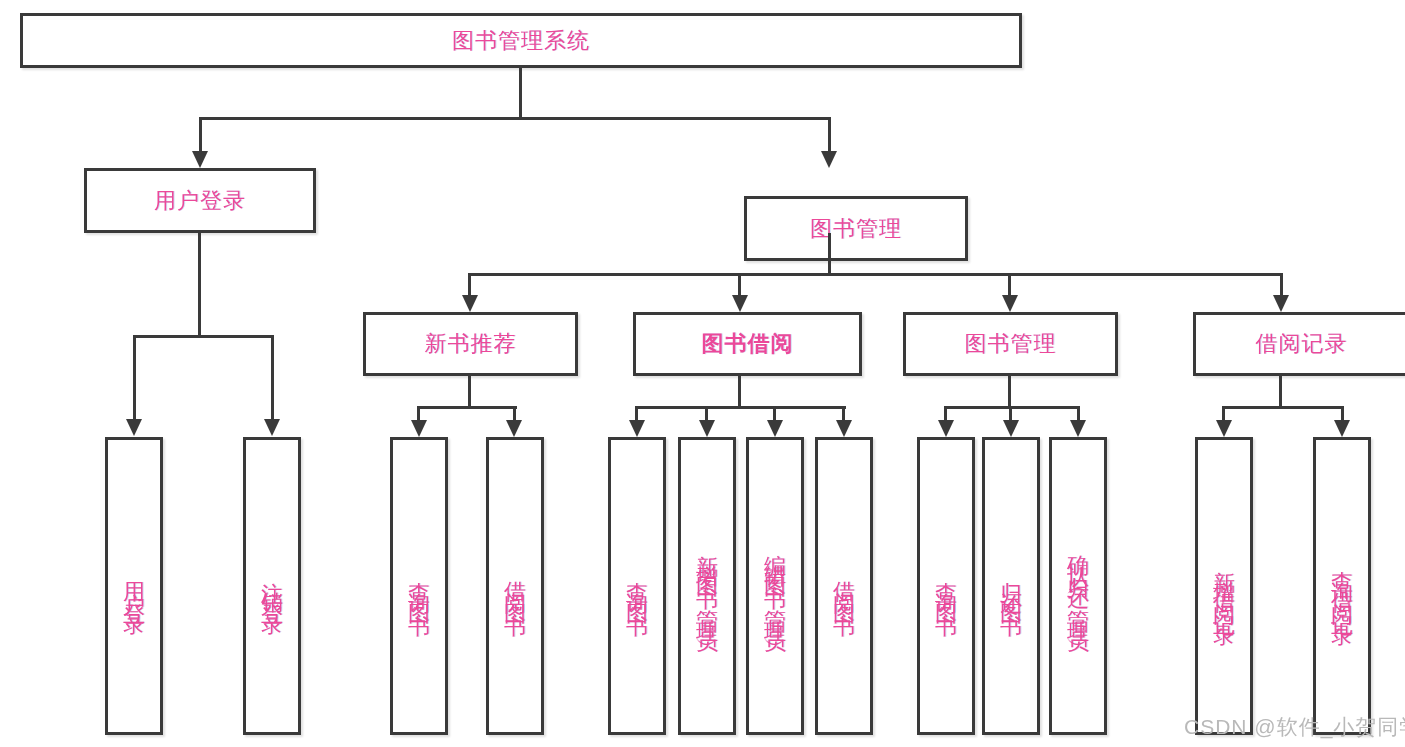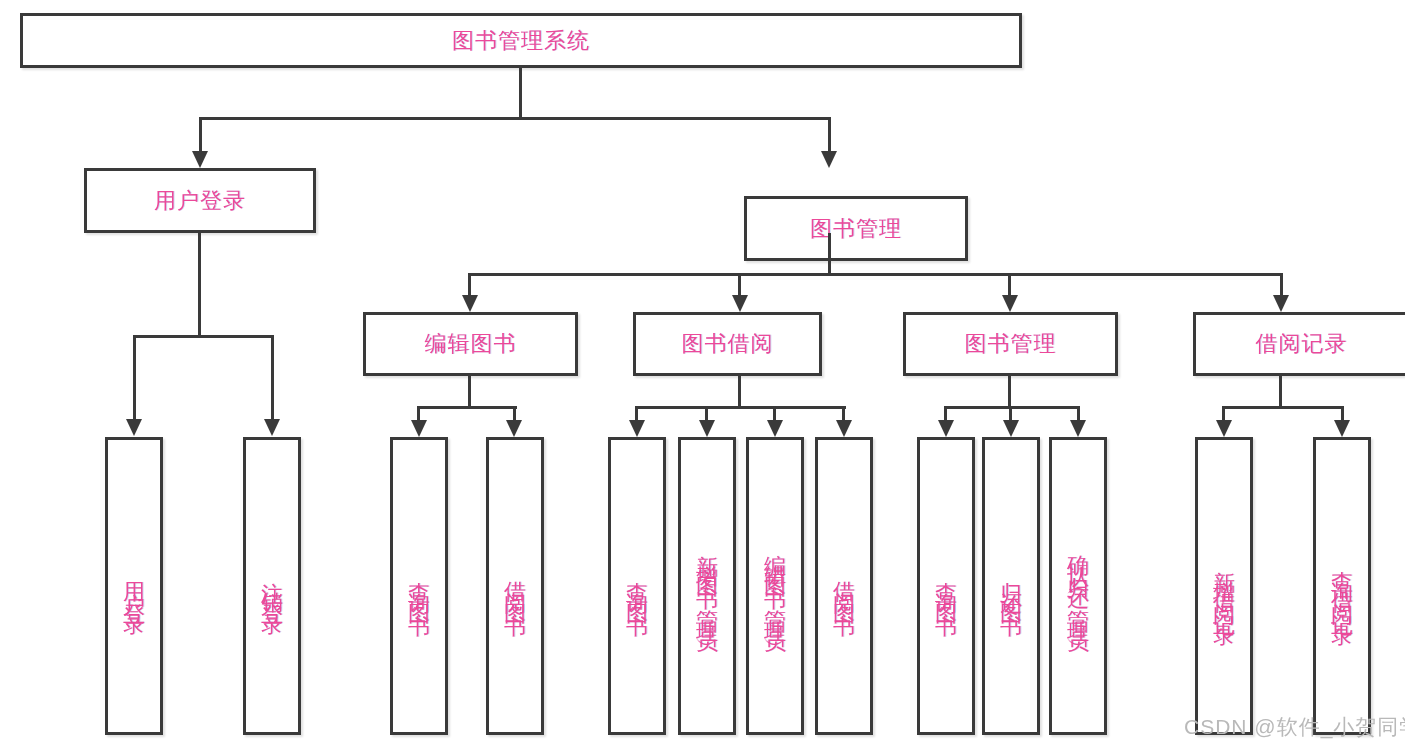--- a/index.html
+++ b/index.html
@@ -57,22 +57,22 @@
     <div class="line" style="left:468px;  top:273px; width:3px;   height:24px;"></div>
     <div class="head" style="left:462px;  top:295px;"></div>
     <div class="line" style="left:738px;  top:273px; width:3px;   height:24px;"></div>
     <div class="head" style="left:732px;  top:295px;"></div>
     <div class="line" style="left:1008px; top:273px; width:3px;   height:24px;"></div>
     <div class="head" style="left:1002px; top:295px;"></div>
     <div class="line" style="left:1280px; top:273px; width:3px;   height:24px;"></div>
     <div class="head" style="left:1273px; top:295px;"></div>
   </div>
 
-  <div class="box hbox" style="left:363px; top:312px; width:215px; height:64px;">编辑图书</div>
-  <div class="box hbox" style="left:633px; top:312px; width:189px; height:64px;">图书借阅</div>
+  <div class="box hbox" style="left:363px; top:312px; width:215px; height:64px;">新书推荐</div>
+  <div class="box hbox" style="left:633px; top:312px; width:229px; height:64px;font-weight:bold;">图书借阅</div>
   <div class="box hbox" style="left:903px; top:312px; width:215px; height:64px;">图书管理</div>
   <div class="box hbox" style="left:1173px; top:312px; width:217px; height:64px;margin-left:20px;">借阅记录</div>
 
   <div>
     <div class="line" style="left:468px; top:376px; width:3px;   height:32px;"></div>
     <div class="line" style="left:417px; top:406px; width:100px; height:3px;"></div>
     <div class="line" style="left:417px; top:406px; width:3px;   height:16px;"></div>
     <div class="head" style="left:411px; top:420px;"></div>
     <div class="line" style="left:513px; top:406px; width:3px;   height:16px;"></div>
     <div class="head" style="left:506px; top:420px;"></div>

